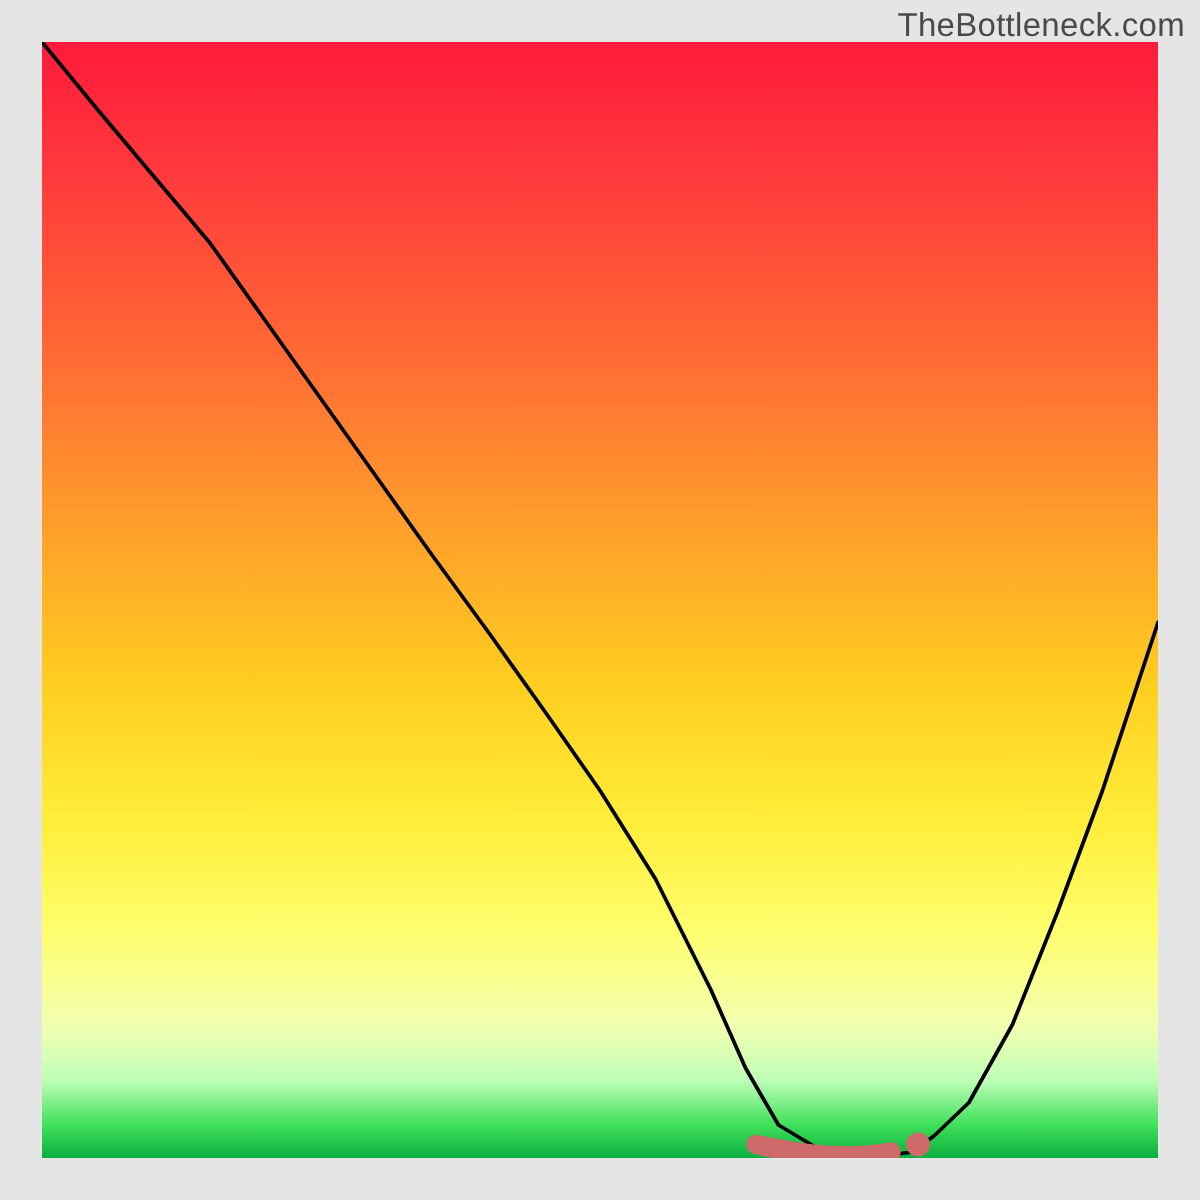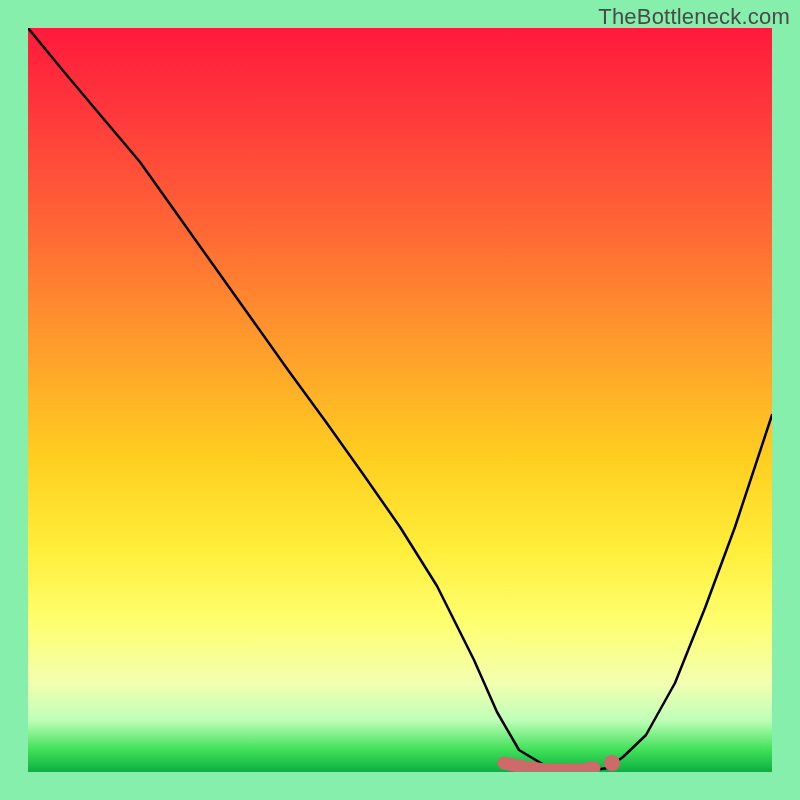--- a/index.html
+++ b/index.html
@@ -8,21 +8,21 @@
     width: 800px;
     height: 800px;
     background: #000;
     overflow: hidden;
     font-family: Arial, Helvetica, sans-serif;
   }
   .container {
     position: relative;
     width: 800px;
     height: 800px;
-    background: #86efac;
+    background: #e5e5e5;
   }
   .plot-area {
     position: absolute;
     left: 28px;
     top: 28px;
     width: 744px;
     height: 744px;
     
     background: linear-gradient(
       to bottom,

